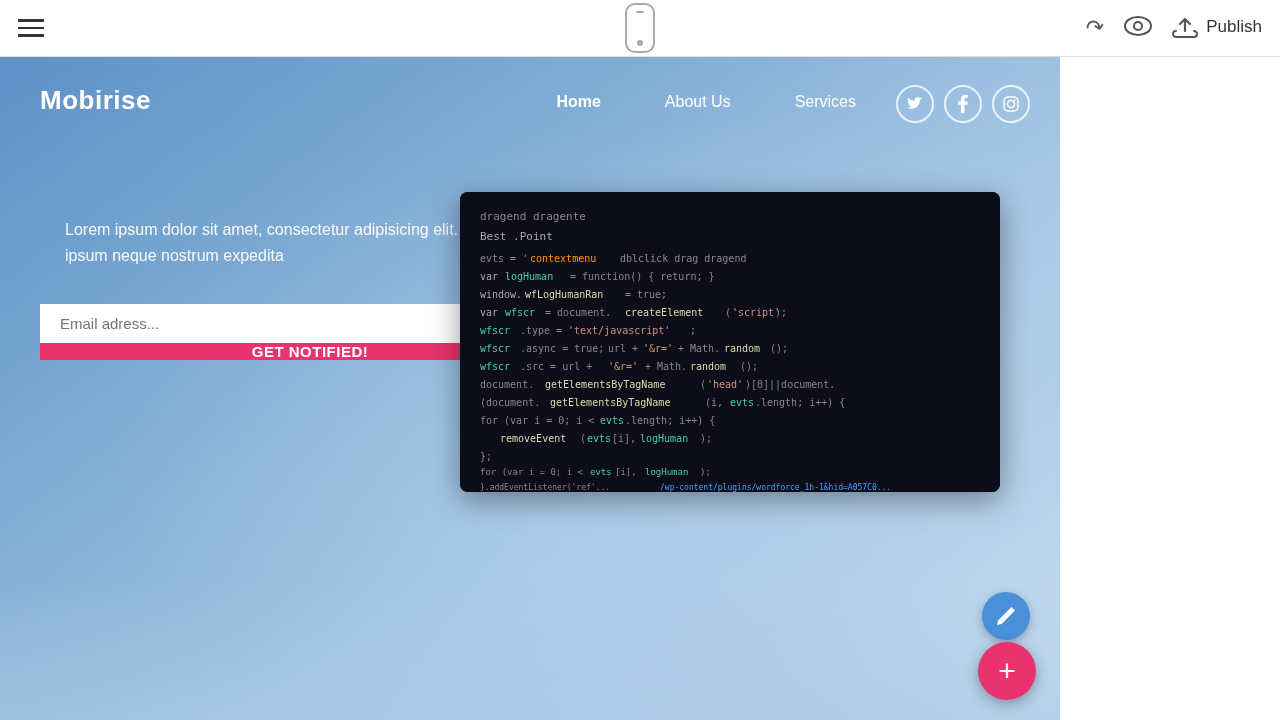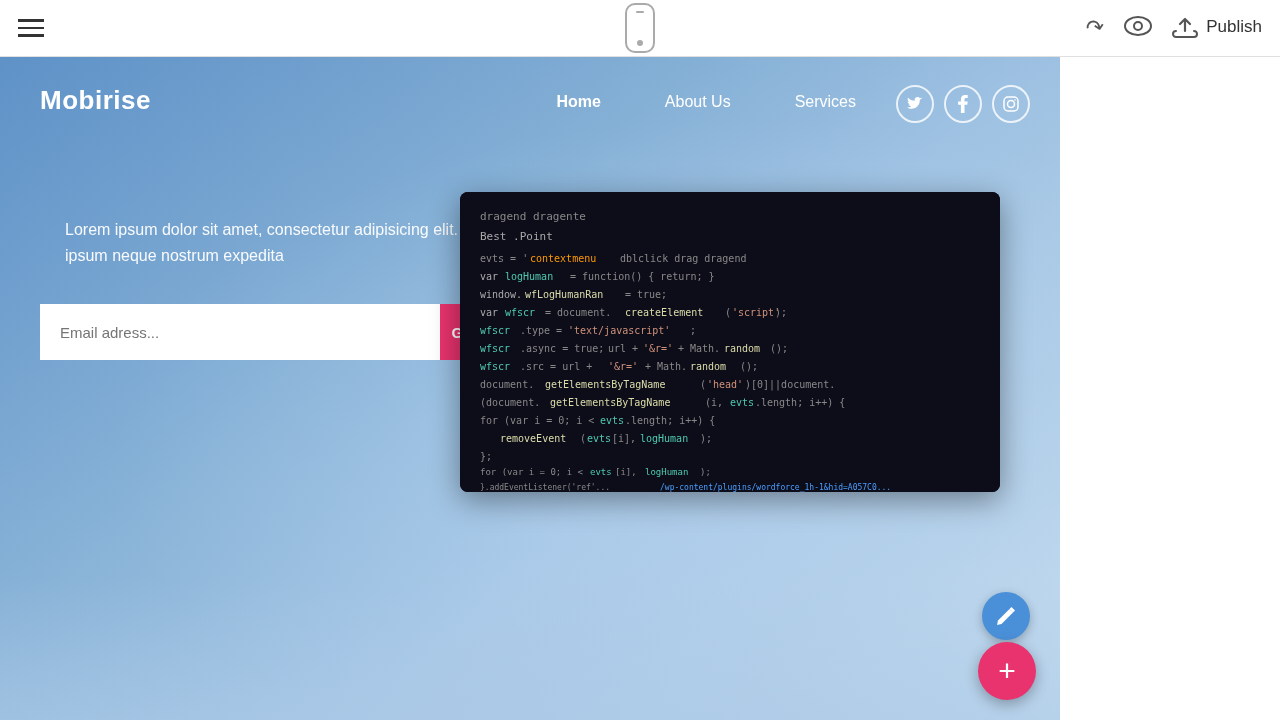--- a/index.html
+++ b/index.html
@@ -125,20 +125,21 @@
       color: rgba(255,255,255,0.95);
       line-height: 1.6;
       margin-bottom: 36px;
       max-width: 530px;
       margin-left: 25px;
     }
     .email-form {
       display: flex;
       height: 56px;
       max-width: 540px;
+      flex-direction: column;
     }
     .email-input {
       flex: 1;
       padding: 0 20px;
       font-size: 15px;
       color: #888;
       border: none;
       outline: none;
       background: #fff;
     }

